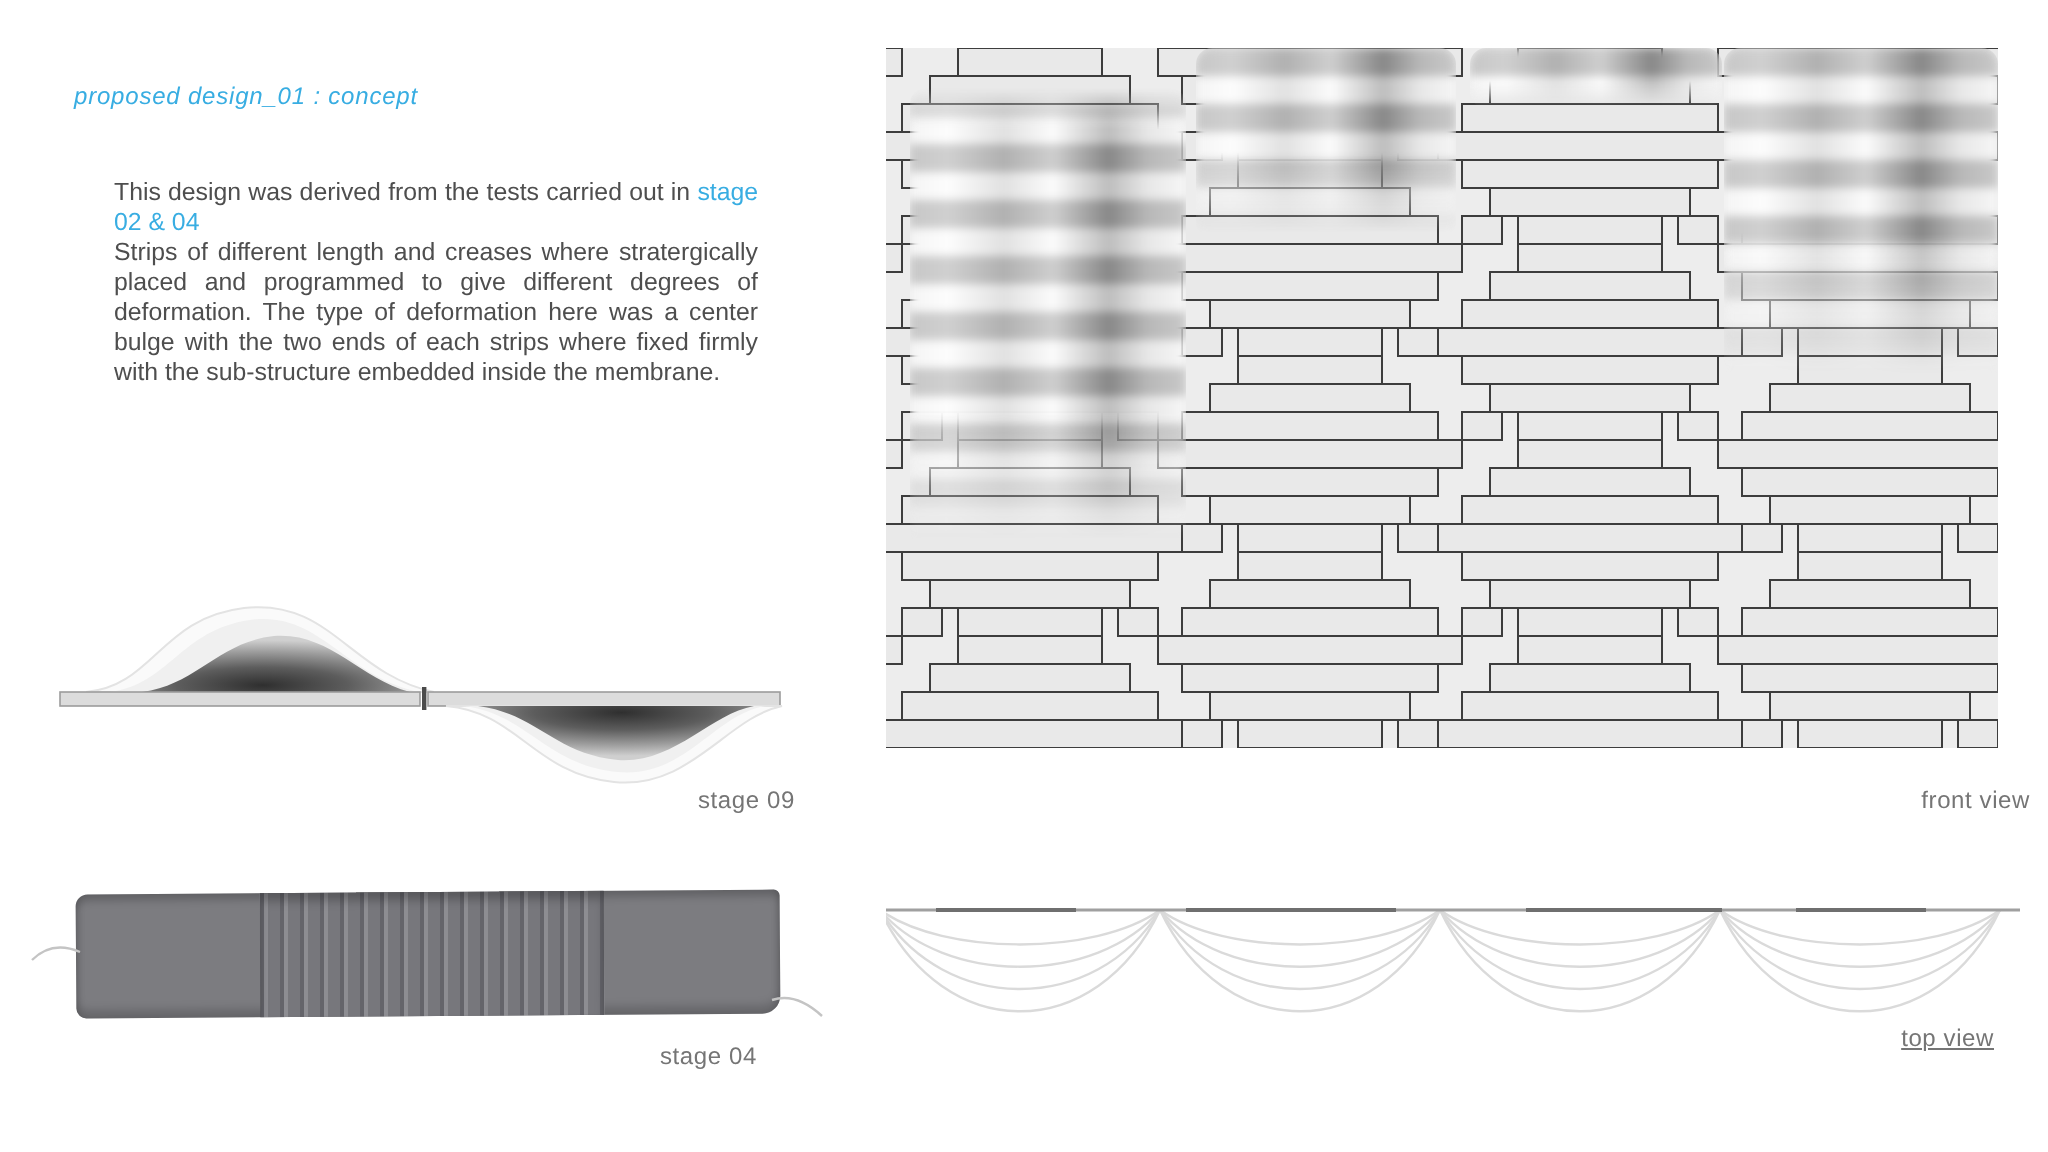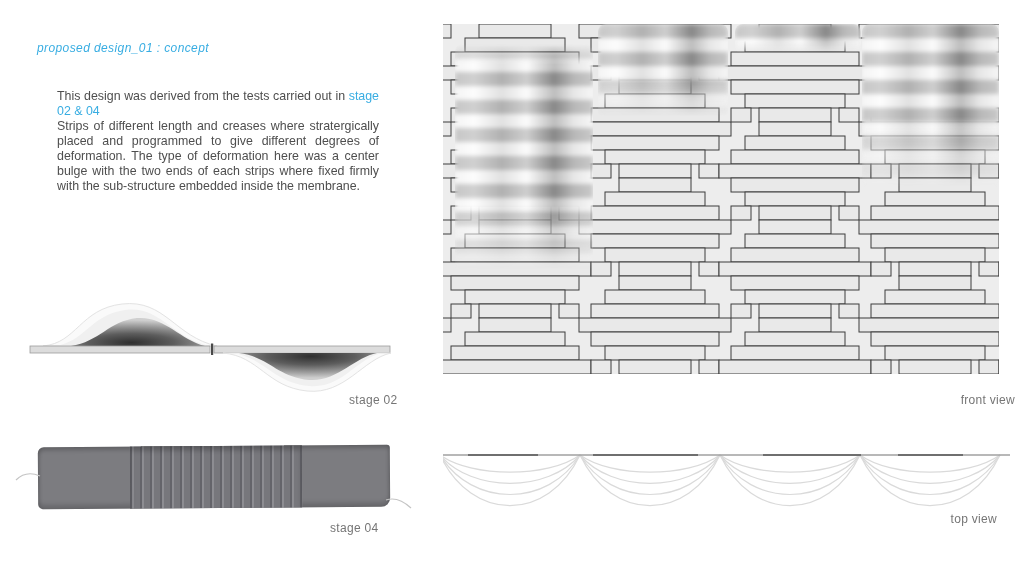--- a/index.html
+++ b/index.html
@@ -75,21 +75,21 @@
   <path d="M 46,51 C 74,47 84,26 112,23 C 140,21 154,44 180,51 Z" fill="url(#gL)"></path>
 
   <rect x="5" y="51" width="180" height="7" fill="#dcdcdc" stroke="#9c9c9c" stroke-width=".8"></rect>
   <rect x="189" y="51" width="176" height="7" fill="#dcdcdc" stroke="#9c9c9c" stroke-width=".8"></rect>
   <rect x="186" y="48.5" width="2.2" height="11.5" fill="#4a4a4a"></rect>
 
   <path d="M 198,58 C 234,61 242,92 282,96 C 320,100 338,64 366,58 Z" fill="#fafafa" stroke="#e3e3e3" stroke-width="1"></path>
   <path d="M 206,58 C 238,61 248,88 284,91 C 318,94 332,62 358,58 Z" fill="#f0f0f0"></path>
   <path d="M 214,58 C 244,62 252,82 284,85 C 312,87 330,62 352,58 Z" fill="url(#gR)"></path>
 </svg>
-<div class="fig-label" style="top:393px;left:349px;">stage 02</div>
+<div class="fig-label" style="top:393px;left:349px;">stage 09</div>
 
 <div id="stage04-strip">
   <div id="stage04-pleats"></div>
 </div>
 <svg class="thread" style="left:14px;top:462px;" width="30" height="26">
   <path d="M2,18 Q12,8 26,14" fill="none" stroke="#c4c4c4" stroke-width="1.2"></path>
 </svg>
 <svg class="thread" style="left:384px;top:492px;" width="30" height="26">
   <path d="M2,8 Q14,4 27,16" fill="none" stroke="#c4c4c4" stroke-width="1.2"></path>
 </svg>
@@ -307,13 +307,13 @@
     <path d="M 417,4 C 449,26.950000000000003 525,26.950000000000003 557,4" fill="none" stroke="#dadada" stroke-width="1.2"></path>
     <path d="M 417,4 C 449,41.800000000000004 525,41.800000000000004 557,4" fill="none" stroke="#dadada" stroke-width="1.2"></path>
     <path d="M 417,4 C 449,56.650000000000006 525,56.650000000000006 557,4" fill="none" stroke="#dadada" stroke-width="1.2"></path>
     <path d="M 417,4 C 449,71.5 525,71.5 557,4" fill="none" stroke="#dadada" stroke-width="1.2"></path>
     <path d="M 0,4 H 567" fill="none" stroke="#a0a0a0" stroke-width="1.4"></path>
     <path d="M 25,4 H 95" fill="none" stroke="#6f6f6f" stroke-width="2"></path>
     <path d="M 150,4 H 255" fill="none" stroke="#6f6f6f" stroke-width="2"></path>
     <path d="M 320,4 H 418" fill="none" stroke="#6f6f6f" stroke-width="2"></path>
     <path d="M 455,4 H 520" fill="none" stroke="#6f6f6f" stroke-width="2"></path>
   </svg>
-<div class="fig-label" style="top:512px;right:27px;">top view</div>
+<div class="fig-label" style="top:512px;right:27px;text-decoration:underline;">top view</div>
 
 </body></html>

